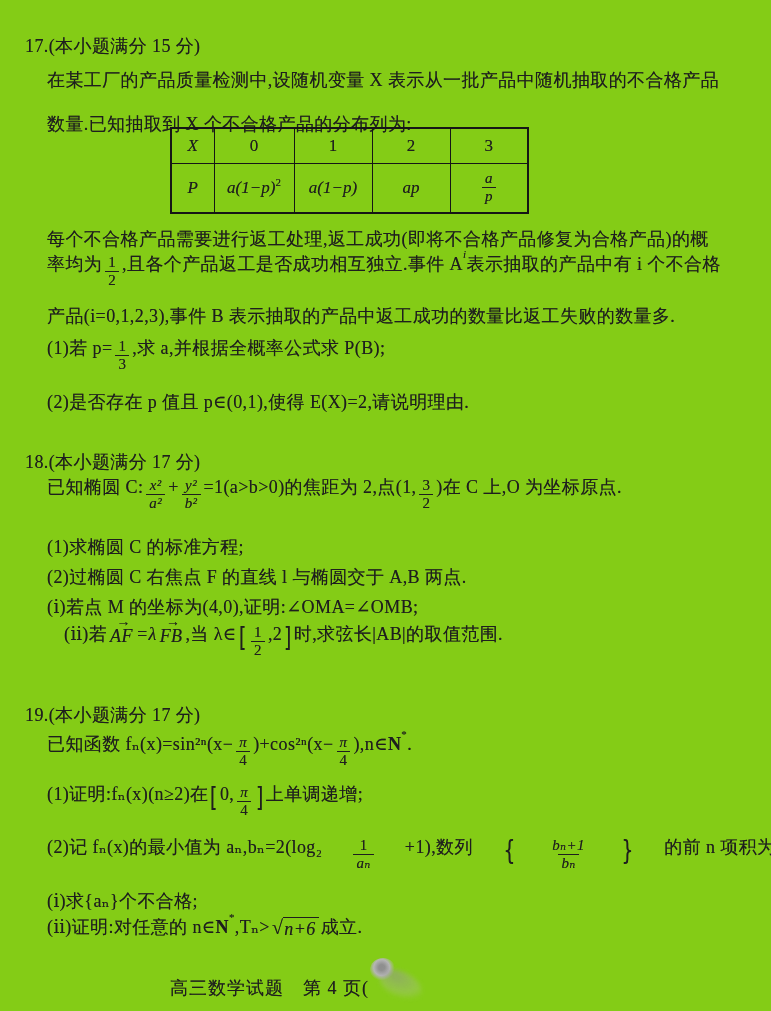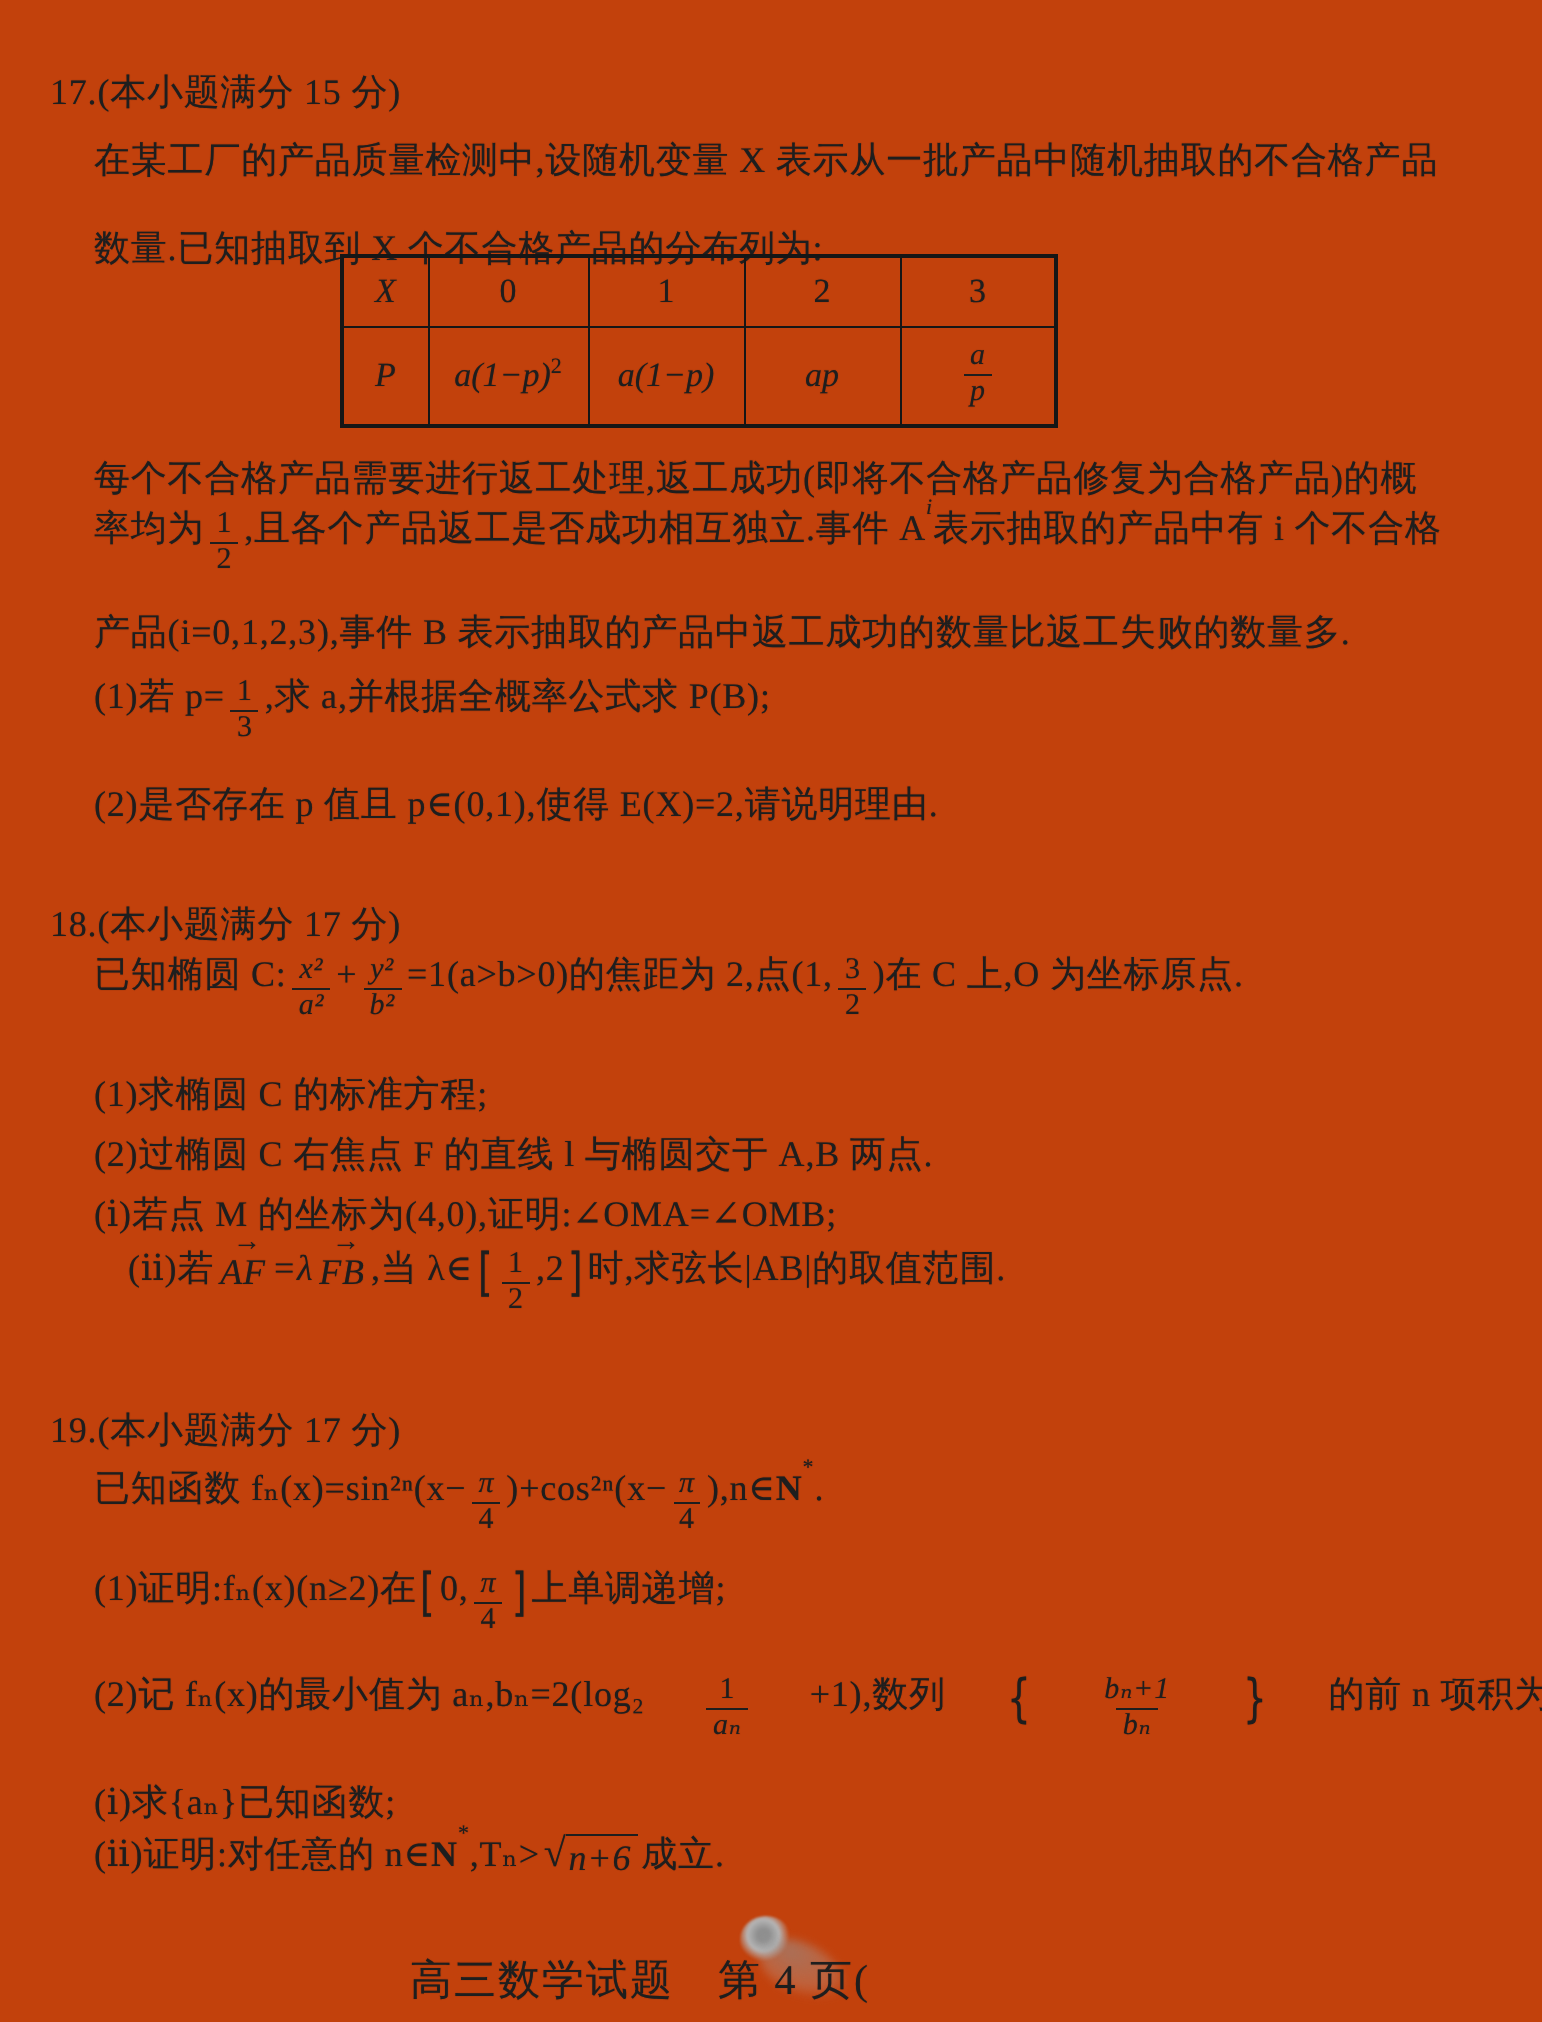--- a/index.html
+++ b/index.html
@@ -1,19 +1,19 @@
 <!DOCTYPE html>
 <html><head>
 <meta charset="utf-8">
 <style>
   * { margin:0; padding:0; box-sizing:border-box; }
   html,body { background:#e8e8e8; }
   .page {
     position:relative; width:771px; height:1011px; margin:0 auto;
-    background:#c2410c; overflow:hidden;
+    background:#84cc16; overflow:hidden;
     font-family:"Liberation Serif","DejaVu Serif",serif;
     color:#1e1e1e; font-size:18px;
     text-shadow:0 0 0.5px rgba(30,30,30,.6);
   }
   .line { position:absolute; white-space:nowrap; letter-spacing:.4px; line-height:20px; }
   .fx { display:flex; }
   .m { font-style:italic; }
   sup { font-size:11px; vertical-align:super; line-height:0; }
   sub { font-size:11px; vertical-align:sub; line-height:0; }
   .frac { display:inline-flex; flex-direction:column; align-items:center;
@@ -28,22 +28,22 @@
   .sqrt .rand { border-top:1.2px solid #1e1e1e; padding:1px 3px 0 1px; font-style:italic; }
   .bigbr { font-size:26px; font-weight:400; line-height:1; padding:0 1px; font-family:"DejaVu Sans",sans-serif; font-stretch:condensed; transform:scaleX(.8); display:inline-block; }
   .bfN { font-weight:bold; font-style:normal; }
   .dist-table { position:absolute; top:127px; left:170px; border-collapse:collapse;
                 border:2.5px solid #161616; text-align:center; font-size:17px; }
   .dist-table td { border:1px solid #161616; }
   .dist-table tr:nth-child(1) td { height:35px; }
   .dist-table tr:nth-child(2) td { height:50px; }
   .col-v { width:43px; } .col-0 { width:80px; } .col-1 { width:78px; }
   .col-2 { width:78px; } .col-3 { width:78px; }
-  .footer { position:absolute; top:976px; left:170px; width:300px; text-align:center;
-            font-size:21px; letter-spacing:1px; }
+  .footer { position:absolute; top:976px; left:170px; width:300px; text-align:left;
+            font-size:18px; letter-spacing:1px; }
   .smudge { position:absolute; top:958px; left:370px; width:26px; height:24px; border-radius:50%;
             background:radial-gradient(circle at 45% 40%, #8f8f8f 0 3px, #b5b5b5 8px, rgba(200,200,200,0) 13px);
             filter:blur(.5px); }
   .smudge-tail { position:absolute; top:972px; left:378px; width:46px; height:26px;
             background:radial-gradient(ellipse at 30% 30%, rgba(150,150,150,.55), rgba(190,190,190,.25) 55%, rgba(220,220,220,0) 75%);
             transform:rotate(28deg); filter:blur(2px); border-radius:50%; }
 </style>
 </head>
 <body>
 
@@ -184,21 +184,21 @@
     <span>+1),数列</span>
     <span class="bigbr">{</span>
     <span class="frac m">
         <span class="num">bₙ+1</span>
         <span class="den">bₙ</span>
       </span>
     <span class="bigbr">}</span>
     <span>的前 n 项积为 Tₙ.</span>
   </div>
 
-  <div class="line" style="top:891px;left:47px;">(ⅰ)求{aₙ}已知函数;</div>
+  <div class="line" style="top:891px;left:47px;">(ⅰ)求{aₙ}个不合格;</div>
 
   <div class="line fx" style="top:917px;left:47px;height:30px;">
     <span>(ⅱ)证明:对任意的 n∈</span>
     <span class="bfN">N</span>
       <sup>*</sup>
     <span>,Tₙ&gt;</span>
     <span class="sqrt">
         <span class="rad">√</span>
         <span class="rand">n+6</span>
       </span>

